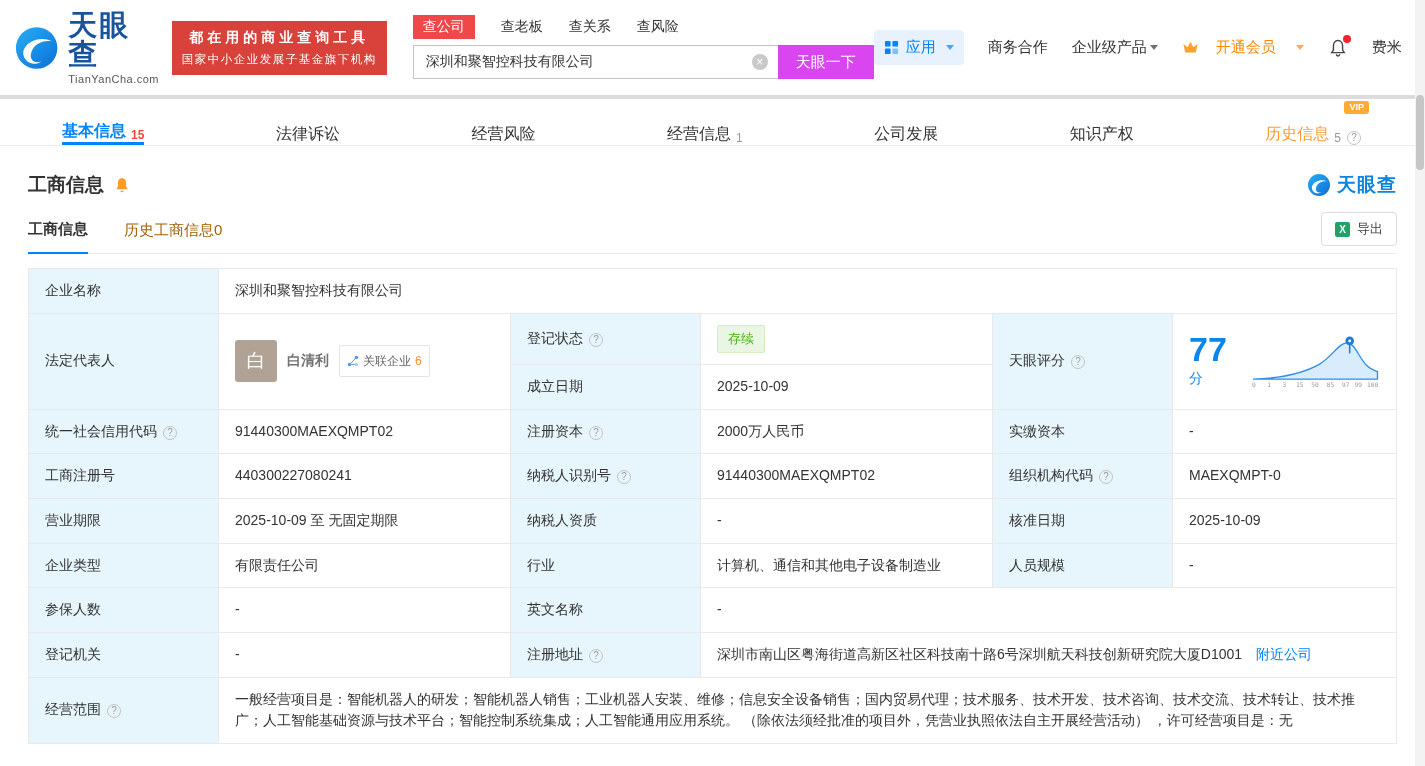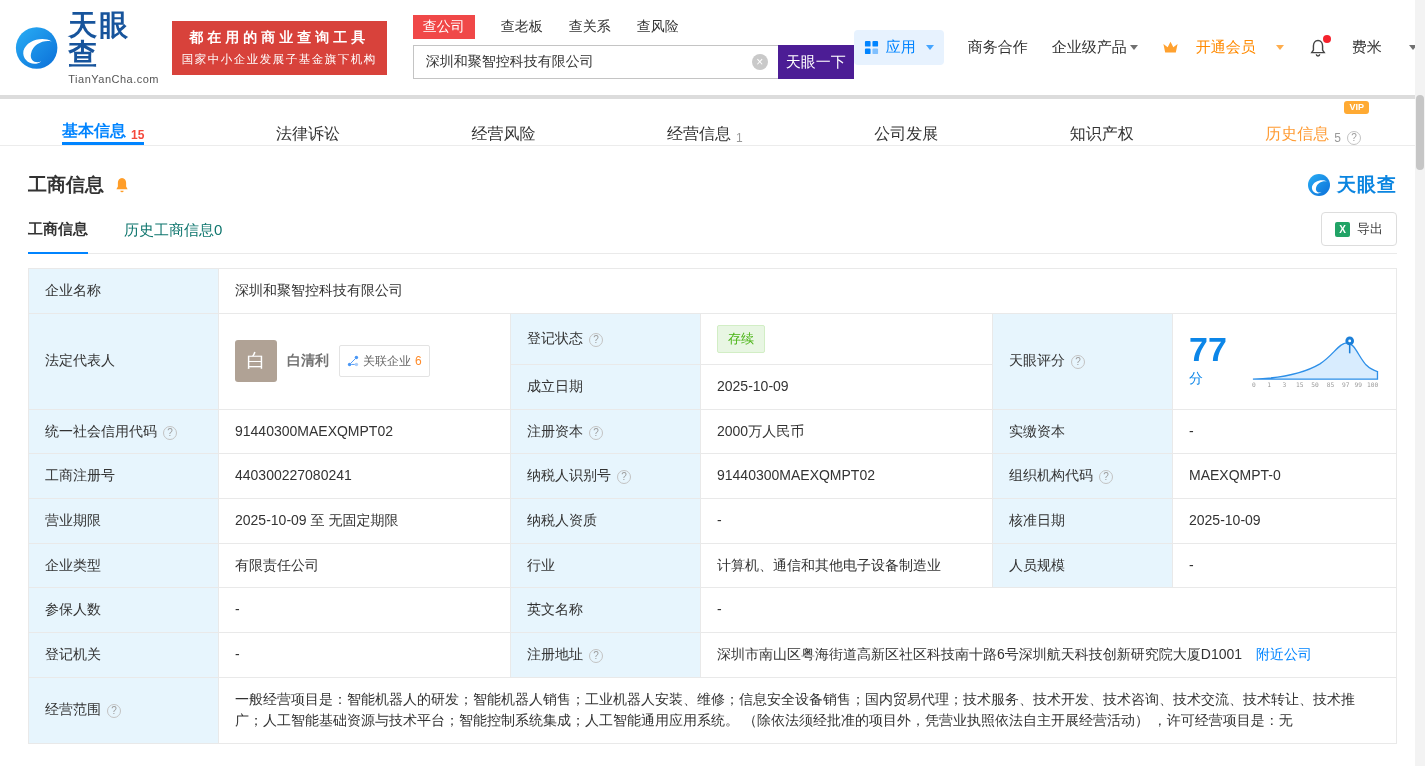--- a/index.html
+++ b/index.html
@@ -20,21 +20,21 @@
   .search-tabs { display:flex; align-items:center; gap:26px; margin-bottom:7px; height:22px; }
   .search-tab { font-size:14px; color:#333; cursor:pointer; white-space:nowrap; }
   .search-tab.active { background:#f04848; color:#fff; padding:3px 10px; }
   .search-row { display:flex; }
   .search-input-wrap { position:relative; width:365px; }
   .search-input { width:100%; height:34px; border:1px solid #c4c4c4; border-right:none;
     padding:0 32px 0 12px; font-size:14px; color:#333; outline:none;
     font-family:"Liberation Sans","DejaVu Sans",sans-serif; }
   .clear-icon { position:absolute; right:10px; top:9px; width:16px; height:16px; background:#c9c9c9;
     border-radius:50%; color:#fff; font-size:12px; line-height:16px; text-align:center; cursor:pointer; }
-  .search-btn { width:76px; height:34px; background:#4c1d95; color:#fff; border:none; font-size:15px; cursor:pointer;
+  .search-btn { width:96px; height:34px; background:#d946ef; color:#fff; border:none; font-size:15px; cursor:pointer;
     font-family:"Liberation Sans","DejaVu Sans",sans-serif; }
 
   .header-right { margin-left:auto; display:flex; align-items:center; gap:24px; padding-right:18px; font-size:15px; white-space:nowrap; }
   .apps-btn { display:flex; align-items:center; gap:7px; background:#e7f2fe; color:#0084ff; padding:8px 10px; border-radius:4px; cursor:pointer; }
   .caret { width:0; height:0; border-left:4px solid transparent; border-right:4px solid transparent;
     border-top:5px solid currentColor; display:inline-block; margin-left:3px; opacity:.7; }
   .hr-link { color:#333; cursor:pointer; display:flex; align-items:center; }
   .vip-link { color:#ff8a00; display:flex; align-items:center; gap:17px; cursor:pointer; }
   .bell-wrap { position:relative; cursor:pointer; width:20px; height:20px; }
   .bell-dot { position:absolute; top:-3px; right:-3px; width:8px; height:8px; border-radius:50%; background:#f5222d; }
@@ -59,21 +59,21 @@
   
   .content { padding:0 28px; }
   .section-header { display:flex; align-items:center; margin-top:26px; }
   .section-title { font-size:19px; font-weight:bold; color:#333; }
   .section-bell { margin-left:9px; width:18px; height:18px; }
   .mini-logo { margin-left:auto; display:flex; align-items:center; gap:6px; }
   .mini-swirl { width:24px; height:24px; }
   .mini-logo-text { color:#0b85e0; font-size:19px; font-weight:bold; letter-spacing:1px; }
 
   .subtab-row { display:flex; align-items:flex-end; border-bottom:1px solid #eaeaea; margin-top:16px; position:relative; height:40px; }
-  .subtab { margin-right:36px; padding-bottom:13px; font-size:15px; color:#0f766e; cursor:pointer; }
+  .subtab { margin-right:36px; padding-bottom:13px; font-size:15px; color:#a16207; cursor:pointer; }
   .subtab.active { color:#333; font-weight:bold; border-bottom:2px solid #0084ff; margin-bottom:-1px; }
   .export-btn { position:absolute; right:0; bottom:7px; display:flex; align-items:center; gap:7px;
     background:#fff; border:1px solid #ddd; border-radius:4px; padding:7px 13px; font-size:13px; color:#444; cursor:pointer;
     font-family:"Liberation Sans","DejaVu Sans",sans-serif; }
   .xls-icon { width:15px; height:15px; background:#21a366; border-radius:2px; color:#fff; font-size:10px;
     font-weight:bold; line-height:15px; text-align:center; }
 
   
   .info-table { width:100%; border-collapse:collapse; margin-top:14px; table-layout:fixed; font-size:14px; }
   .info-table td { border:1px solid #e9e9e9; padding:11px 16px; color:#333; line-height:1.55;

